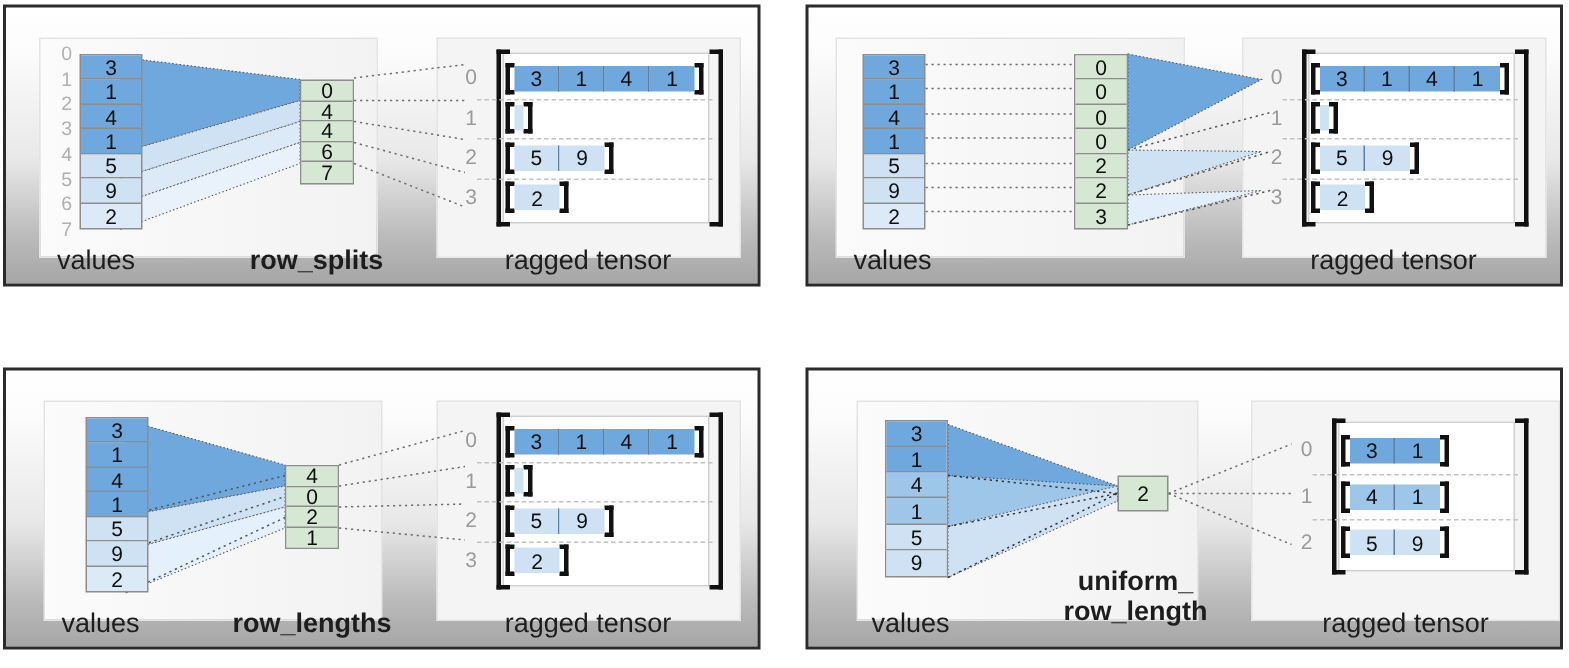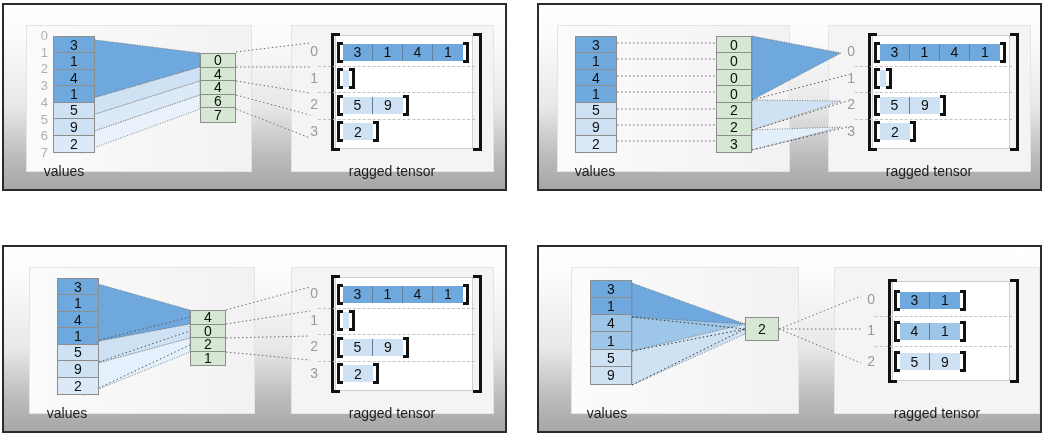--- a/index.html
+++ b/index.html
@@ -7,21 +7,21 @@
   .canvas{position:relative;width:1046px;height:445px;}
 
   
   .panel{position:absolute;border:2px solid #2b2b2b;
          background:linear-gradient(to bottom,#ffffff 0%,#fbfbfb 18%,#e8e8e8 55%,#bcbcbc 82%,#a6a6a6 100%);
          box-sizing:border-box;}
 
   
   .card{position:absolute;background:#f4f4f4;border:1px solid #e4e4e4;box-sizing:border-box;}
   .card.left{background:linear-gradient(to right,#fbfbfb,#f2f2f2);}
-  .card-label{position:absolute;font-size:14px;color:#1d1d1d;text-align:center;white-space:nowrap;}
+  .card-label{position:absolute;font-size:18px;color:#1d1d1d;text-align:center;white-space:nowrap;}
   .card-label.bold{font-weight:bold;}
 
   
   .vcol{position:absolute;border:1px solid #8d8d8d;box-sizing:border-box;}
   .vcell{position:relative;box-sizing:border-box;border-bottom:1px solid #8d8d8d;
          display:flex;align-items:center;justify-content:center;
          font-size:14px;color:#0f0f0f;}
   .vcell:last-child{border-bottom:none;}
 
   .idxcol{position:absolute;}
@@ -95,20 +95,21 @@
       </div>
     <div class="gcol" id="p1part" style="left:196px;top:48px;width:36px;height:70px;">
         <div class="gcell" style="height: 13.6px;">0</div>
         <div class="gcell" style="height: 13.6px;">4</div>
         <div class="gcell" style="height: 13.6px;">4</div>
         <div class="gcell" style="height: 13.6px;">6</div>
         <div class="gcell" style="height: 13.6px;">7</div>
       </div>
 
     <div class="card-label" style="left:22px;top:158px;width:76px;">values</div>
+    <div class="card-label bold" style="left:148px;top:158px;width:118px;">row_splits</div>
     <div class="card-label" style="left:318px;top:158px;width:140px;">ragged tensor</div>
 
     <div class="rt" id="p1rt" style="left:300px;top:28px;width:180px;height:118px;">
         <div style="position: absolute; left: 31px; top: 2px; width: 138px; height: 114px; border: 1px solid rgb(207, 207, 207); box-sizing: border-box; background: rgb(255, 255, 255);"></div>
         <div class="bigbr l" style="left: 27px; top: 0px; height: 118px;"></div>
         <div class="bigbr r" style="left: 169px; top: 0px; height: 118px;"></div>
         <div class="rowidx" style="left: 0px; top: 10.25px; width: 14px;">0</div>
         <div class="rowbox" style="left: 33px; top: 8.75px; width: 132px; height: 21px; position: absolute;">
           <div class="rb l"></div>
           <div class="rb r"></div>
@@ -267,20 +268,21 @@
         <div class="vcell" style="height: 16.4286px; background: rgb(220, 234, 247);">2</div>
       </div>
     <div class="gcol" id="p3part" style="left:186px;top:63px;width:36px;height:56px;">
         <div class="gcell" style="height: 13.5px;">4</div>
         <div class="gcell" style="height: 13.5px;">0</div>
         <div class="gcell" style="height: 13.5px;">2</div>
         <div class="gcell" style="height: 13.5px;">1</div>
       </div>
 
     <div class="card-label" style="left:25px;top:158px;width:76px;">values</div>
+    <div class="card-label bold" style="left:136px;top:158px;width:136px;">row_lengths</div>
     <div class="card-label" style="left:318px;top:158px;width:140px;">ragged tensor</div>
 
     <div class="rt" id="p3rt" style="left:300px;top:28px;width:180px;height:118px;">
         <div style="position: absolute; left: 31px; top: 2px; width: 138px; height: 114px; border: 1px solid rgb(207, 207, 207); box-sizing: border-box; background: rgb(255, 255, 255);"></div>
         <div class="bigbr l" style="left: 27px; top: 0px; height: 118px;"></div>
         <div class="bigbr r" style="left: 169px; top: 0px; height: 118px;"></div>
         <div class="rowidx" style="left: 0px; top: 10.25px; width: 14px;">0</div>
         <div class="rowbox" style="left: 33px; top: 8.75px; width: 132px; height: 21px; position: absolute;">
           <div class="rb l"></div>
           <div class="rb r"></div>
@@ -344,20 +346,21 @@
         <div class="vcell" style="height: 17.1667px; background: rgb(157, 198, 232);">4</div>
         <div class="vcell" style="height: 17.1667px; background: rgb(157, 198, 232);">1</div>
         <div class="vcell" style="height: 17.1667px; background: rgb(207, 226, 243);">5</div>
         <div class="vcell" style="height: 17.1667px; background: rgb(207, 226, 243);">9</div>
       </div>
     <div class="gcol" id="p4part" style="left:206px;top:70px;width:34px;height:24px;">
         <div class="gcell" style="height: 22px;">2</div>
       </div>
 
     <div class="card-label" style="left:30px;top:158px;width:76px;">values</div>
+    <div class="card-label bold" style="left:148px;top:130px;width:140px;line-height:20px;"><span>uniform_</span><br><span>row_length</span></div>
     <div class="card-label" style="left:328px;top:158px;width:140px;">ragged tensor</div>
 
     <div class="rt" id="p4rt" style="left:322px;top:32px;width:160px;height:104px;">
         <div style="position: absolute; left: 31px; top: 2px; width: 118px; height: 100px; border: 1px solid rgb(207, 207, 207); box-sizing: border-box; background: rgb(255, 255, 255);"></div>
         <div class="bigbr l" style="left: 27px; top: 0px; height: 104px;"></div>
         <div class="bigbr r" style="left: 149px; top: 0px; height: 104px;"></div>
         <div class="rowidx" style="left: 0px; top: 12.3333px; width: 14px;">0</div>
         <div class="rowbox" style="left: 33px; top: 10.8333px; width: 72px; height: 21px; position: absolute;">
           <div class="rb l"></div>
           <div class="rb r"></div>

